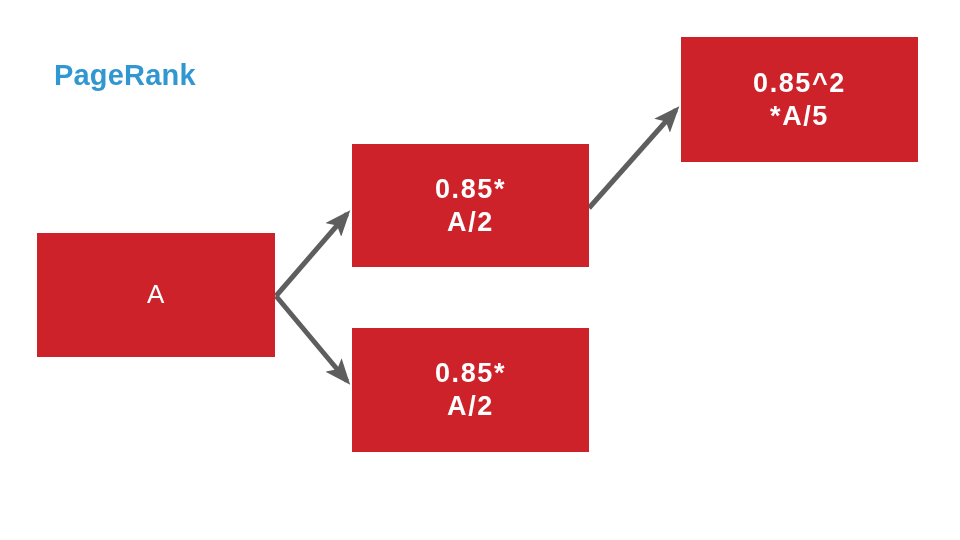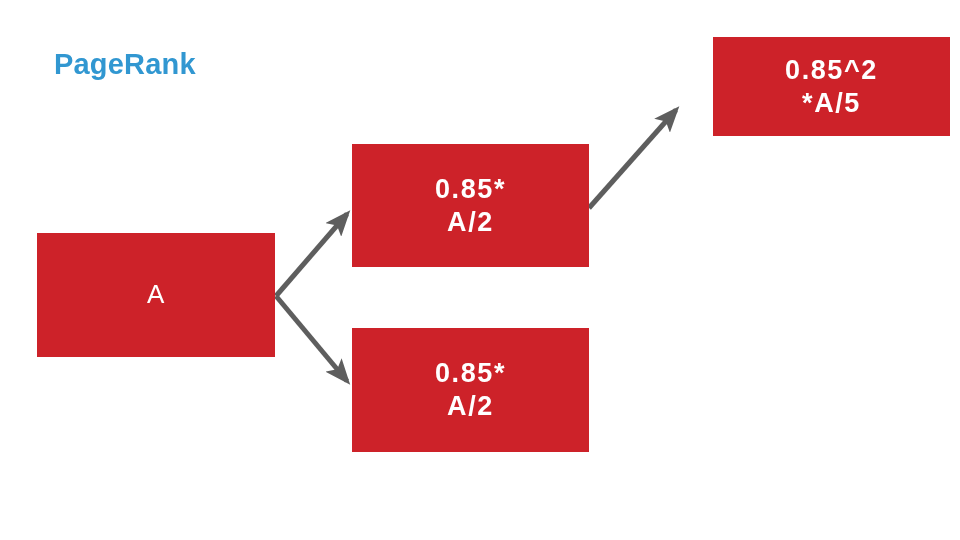--- a/index.html
+++ b/index.html
@@ -11,21 +11,21 @@
     position: relative;
     width: 960px;
     height: 540px;
     background: #ffffff;
     overflow: hidden;
     font-family: "Liberation Sans", sans-serif;
   }
   #title {
     position: absolute;
     left: 54px;
-    top: 48px;
+    top: 59px;
     font-size: 29px;
     font-weight: bold;
     color: #3197d1;
     letter-spacing: 0.2px;
     white-space: nowrap;
   }
   .node {
     position: absolute;
     background: #cd2229;
     display: flex;
@@ -49,21 +49,21 @@
   }
   
   .node-formula .line {
     font-size: 27px;
     font-weight: bold;
     letter-spacing: 1.6px;
   }
   #node-a      { left: 37px;  top: 233px; width: 238px; height: 124px; }
   #node-mid    { left: 352px; top: 144px; width: 237px; height: 123px; }
   #node-bottom { left: 352px; top: 328px; width: 237px; height: 124px; }
-  #node-top    { left: 713px; top: 37px;  width: 237px; height: 99px; }
+  #node-top    { left: 681px; top: 37px;  width: 237px; height: 125px; }
 
   #edges {
     position: absolute;
     left: 0;
     top: 0;
     width: 960px;
     height: 540px;
     pointer-events: none;
   }
 </style>

